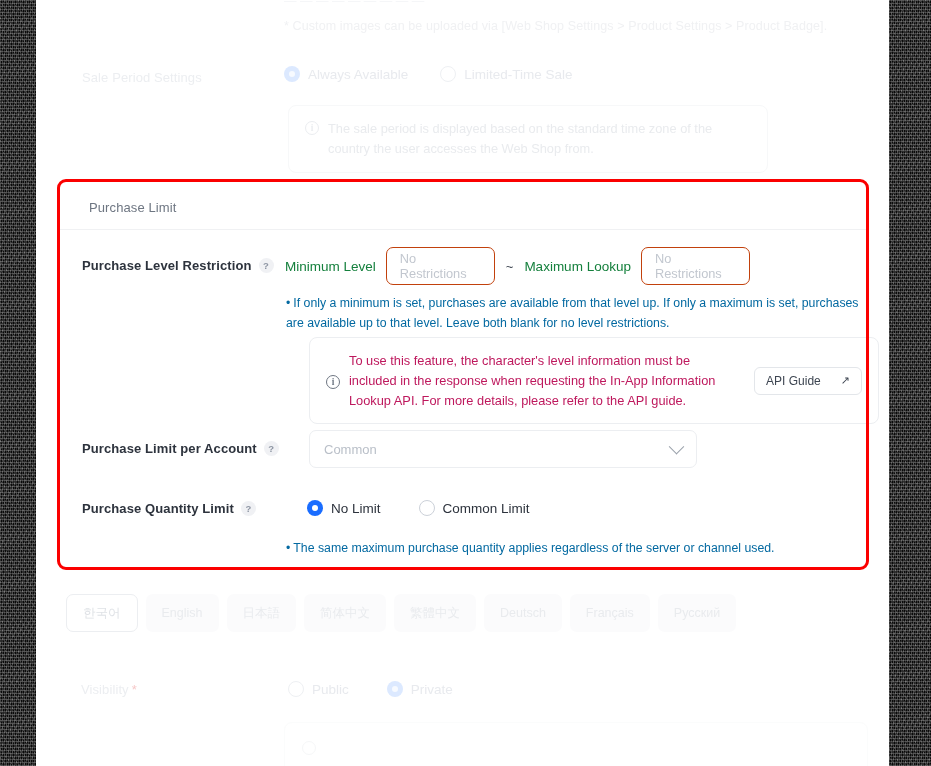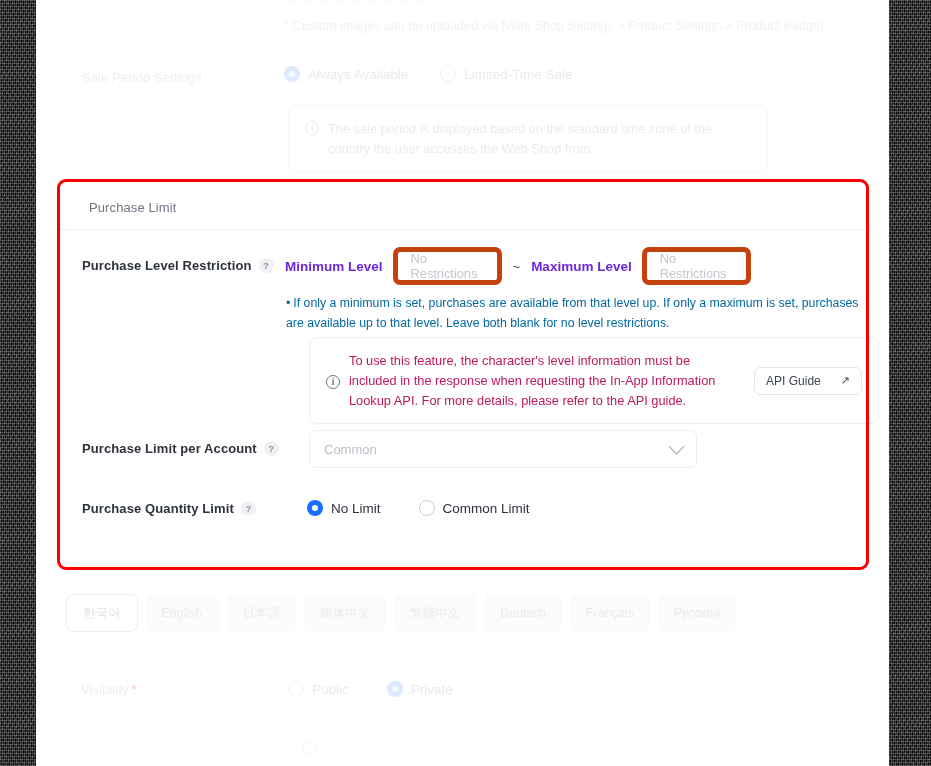--- a/index.html
+++ b/index.html
@@ -194,35 +194,35 @@
   }
   .card-divider {
     position: absolute;
     left: 1px; top: 49px;
     width: 809px; height: 1px;
     background: #f0f1f3;
   }
 
   
   .txt-input {
-    border: 5px solid #c2410c;
+    border: 1px solid #c2410c;
     border-radius: 7px;
     background: #fff;
     height: 38px;
     width: 109px;
     display: flex;
     align-items: center;
     padding: 4px 13px;
     font-size: 12.8px;
     color: #c2c7cf;
   }
 
   .tilde { font-size: 13px; color: #3d4551; margin: 0 11px; }
 
-  .inline-label { font-size: 13.5px; color: #6d28d9; white-space: nowrap; font-weight: bold; }
+  .inline-label { font-size: 13.5px; color: #15803d; white-space: nowrap; }
 
   
   .select-box {
     border: 1px solid #eceef1;
     border-radius: 7px;
     background: #fff;
     height: 38px;
     width: 388px;
     display: flex;
     align-items: center;
@@ -352,21 +352,21 @@
 
       <span class="field-label strong" style="position:absolute; left:25px; top:78px;">
         <span>Purchase Level Restriction</span>
         <span class="help-badge">?</span>
       </span>
 
       <div style="position:absolute; left:228px; top:67px; display:flex; align-items:center;">
         <span class="inline-label">Minimum Level</span>
         <span class="txt-input" style="margin-left:10px;">No Restrictions</span>
         <span class="tilde">~</span>
-        <span class="inline-label">Maximum Level</span>
+        <span class="inline-label">Maximum Lookup</span>
         <span class="txt-input" style="margin-left:10px;">No Restrictions</span>
       </div>
 
       <div class="bullet-hint" style="position:absolute; left:229px; top:114px; width:582px;">
         <span class="b">•</span><span>If only a minimum is set, purchases are available from that level up. If only a maximum is set, purchases are available up to that level. Leave both blank for no level restrictions.</span>
       </div>
 
       <div class="info-box" style="position:absolute; left:252px; top:157px; width:570px; align-items:center;">
         <span class="info-ico" style="margin-top:3px;">i</span>
         <span class="info-text" style="flex:1;">To use this feature, the character's level information must be included in the response when requesting the In-App Information Lookup API. For more details, please refer to the API guide.</span>
@@ -395,20 +395,23 @@
         <span class="radio-opt" style="margin-right:38px;">
           <span class="radio-dot checked"></span>
           <span class="radio-label">No Limit</span>
         </span>
         <span class="radio-opt">
           <span class="radio-dot"></span>
           <span class="radio-label">Common Limit</span>
         </span>
       </div>
 
+      <div class="bullet-hint" style="position:absolute; left:229px; top:359px; width:582px;">
+        <span class="b">•</span><span>The same maximum purchase quantity applies regardless of the server or channel used.</span>
+      </div>
     </div>
 
     <div id="highlight" style="left:21px; top:179px;"></div>
 
     <div class="lang-tabs" style="left:30px;">
       <span class="lang-tab active">한국어</span>
       <span class="lang-tab">English</span>
       <span class="lang-tab">日本語</span>
       <span class="lang-tab">简体中文</span>
       <span class="lang-tab">繁體中文</span>

